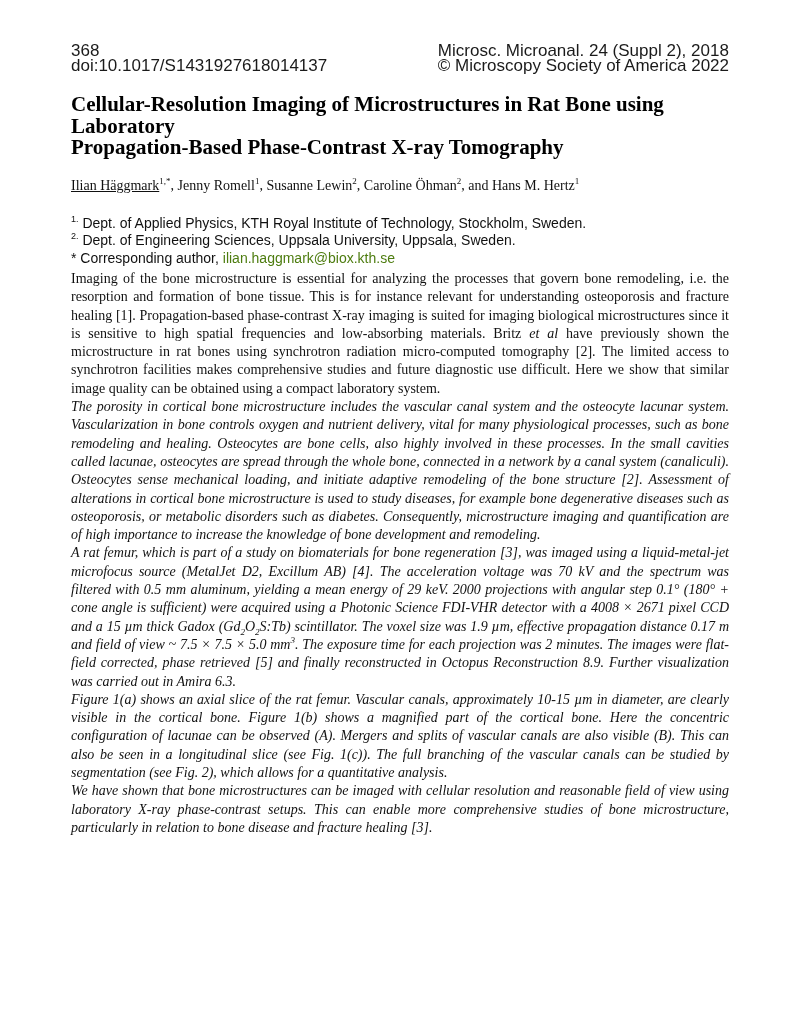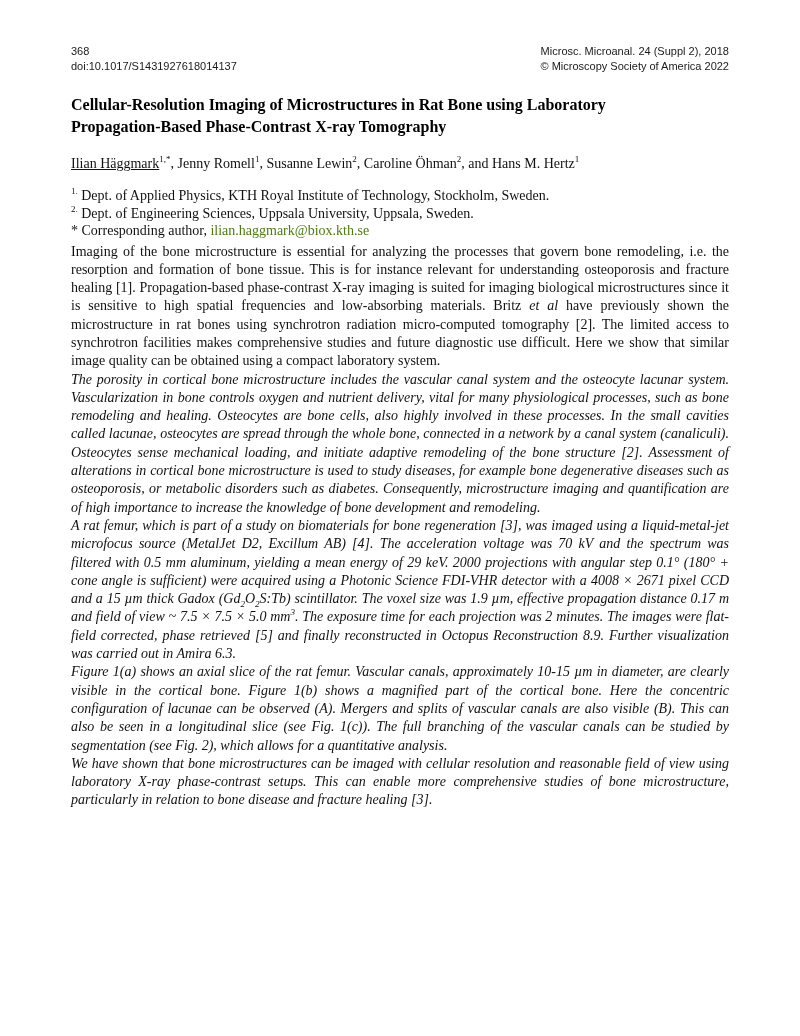--- a/index.html
+++ b/index.html
@@ -17,50 +17,50 @@
     .page {
       position: absolute;
       left: 71px;
       top: 44px;
       width: 658px;
     }
     .header {
       display: flex;
       justify-content: space-between;
       font-family: "Liberation Sans", sans-serif;
-      font-size: 11px;
+      font-size: 17px;
       line-height: 14.5px;
       color: #1a1a1a;
     }
     .header .right { text-align: center; }
     .title {
       font-family: "Liberation Serif", serif;
       font-weight: bold;
-      font-size: 16px;
+      font-size: 21px;
       line-height: 21.5px;
       margin-top: 21px;
       color: #000;
     }
     .authors {
       font-family: "Liberation Serif", serif;
       font-size: 14px;
       line-height: 18px;
       margin-top: 18px;
     }
     .authors .first { text-decoration: underline; }
     sup {
       font-size: 9px;
       line-height: 0;
       vertical-align: super;
     }
     .affils {
-      font-family: Liberation Serif, serif;
+      font-family: Liberation Sans, sans-serif;
       font-size: 14px;
       line-height: 17.5px;
-      margin-top: 14px;
+      margin-top: 20px;
     }
     .affils .email { color: #4d7c0f; }
     .para {
       font-family: "Liberation Serif", serif;
       font-size: 14px;
       line-height: 18.3px;
       text-align: justify;
       margin: 0;
     }
     .p1 { margin-top: 3px; }

